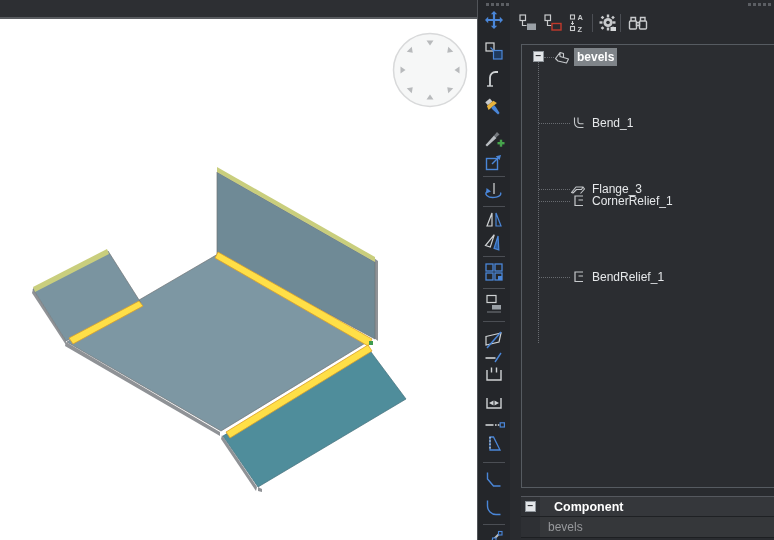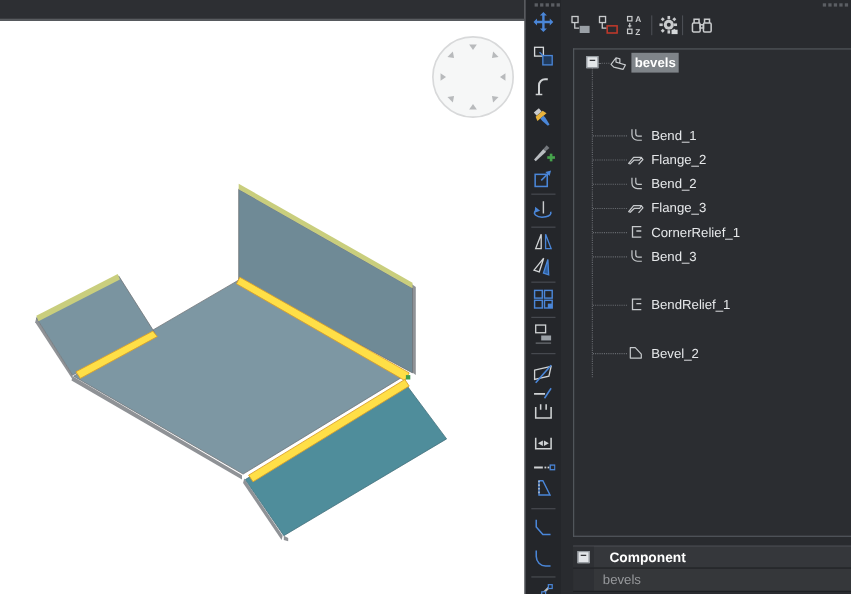--- a/index.html
+++ b/index.html
@@ -336,77 +336,49 @@
 
 
       <div class="trow" style="top:69px">
         <span class="stub" style="left:17px;width:31px"></span>
         <svg class="ticon" style="left:48px" width="16" height="14" viewBox="0 0 16 14">
             <path d="M4.5 1.5v5a5 5 0 0 0 5 5h4 M8 1.5v4a2.2 2.2 0 0 0 2.2 2.2h3.3" fill="none" stroke="#c6c9cc" stroke-width="1.1"></path>
           </svg>
         <span class="tlabel" style="left:70px">Bend_1</span>
       </div>
 
-      <div class="trow" style="top:91px">
-        <span class="stub" style="left:17px;width:31px"></span>
-        <svg class="ticon" style="left:48px" width="16" height="14" viewBox="0 0 16 14">
-            <path d="M1.5 10.5L6 5h7l-1.5 2.5h-5L3 11z M13 5l1.5 2-4 4.5" fill="none" stroke="#c6c9cc" stroke-width="1.1" stroke-linejoin="round"></path>
-          </svg>
-        <span class="tlabel" style="left:70px">Flange_2</span>
-      </div>
-
-      <div class="trow" style="top:113px">
-        <span class="stub" style="left:17px;width:31px"></span>
-        <svg class="ticon" style="left:48px" width="16" height="14" viewBox="0 0 16 14">
-            <path d="M4.5 1.5v5a5 5 0 0 0 5 5h4 M8 1.5v4a2.2 2.2 0 0 0 2.2 2.2h3.3" fill="none" stroke="#c6c9cc" stroke-width="1.1"></path>
-          </svg>
-        <span class="tlabel" style="left:70px">Bend_2</span>
-      </div>
+
 
       <div class="trow" style="top:135px">
         <span class="stub" style="left:17px;width:31px"></span>
         <svg class="ticon" style="left:48px" width="16" height="14" viewBox="0 0 16 14">
             <path d="M1.5 10.5L6 5h7l-1.5 2.5h-5L3 11z M13 5l1.5 2-4 4.5" fill="none" stroke="#c6c9cc" stroke-width="1.1" stroke-linejoin="round"></path>
           </svg>
         <span class="tlabel" style="left:70px">Flange_3</span>
       </div>
 
-      <div class="trow" style="top:157px">
+      <div class="trow" style="top:147px">
         <span class="stub" style="left:17px;width:31px"></span>
         <svg class="ticon" style="left:48px" width="16" height="14" viewBox="0 0 16 14">
             <path d="M13 2H5v9.5h8 M13 6H8.5" fill="none" stroke="#c6c9cc" stroke-width="1.2"></path>
           </svg>
         <span class="tlabel" style="left:70px">CornerRelief_1</span>
       </div>
 
-      <div class="trow" style="top:179px">
-        <span class="stub" style="left:17px;width:31px"></span>
-        <svg class="ticon" style="left:48px" width="16" height="14" viewBox="0 0 16 14">
-            <path d="M4.5 1.5v5a5 5 0 0 0 5 5h4 M8 1.5v4a2.2 2.2 0 0 0 2.2 2.2h3.3" fill="none" stroke="#c6c9cc" stroke-width="1.1"></path>
-          </svg>
-        <span class="tlabel" style="left:70px">Bend_3</span>
-      </div>
 
 
       <div class="trow" style="top:223px">
         <span class="stub" style="left:17px;width:31px"></span>
         <svg class="ticon" style="left:48px" width="16" height="14" viewBox="0 0 16 14">
             <path d="M13 2H5v9.5h8 M13 6H8.5" fill="none" stroke="#c6c9cc" stroke-width="1.2"></path>
           </svg>
         <span class="tlabel" style="left:70px">BendRelief_1</span>
       </div>
 
 
-      <div class="trow" style="top:267px">
-        <span class="stub" style="left:17px;width:31px"></span>
-        <svg class="ticon" style="left:48px" width="16" height="14" viewBox="0 0 16 14">
-            <path d="M3 2h4.5L13 8v3.5H3z" fill="none" stroke="#c6c9cc" stroke-width="1.1" stroke-linejoin="round"></path>
-          </svg>
-        <span class="tlabel" style="left:70px">Bevel_2</span>
-      </div>
 
     </div>
 
     <div class="comp">
       <div class="comp-header">
         <div class="comp-gutter">
             <span class="expand minus"></span>
           </div>
         <span class="comp-title">Component</span>
       </div>

